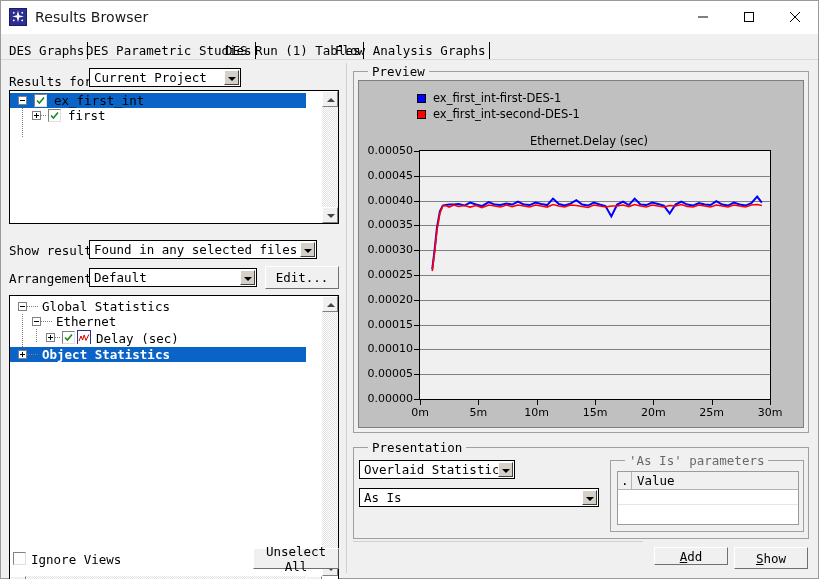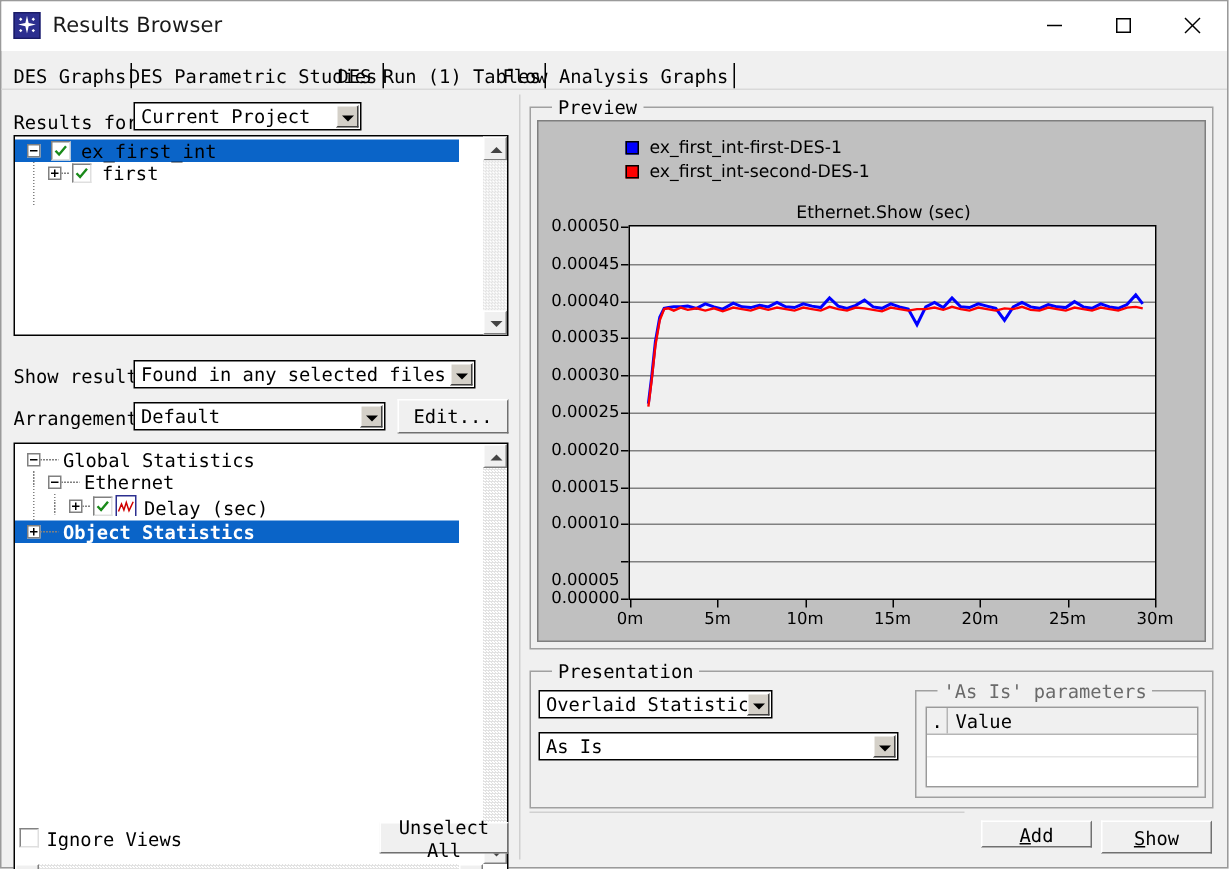--- a/index.html
+++ b/index.html
@@ -326,42 +326,42 @@
   <div class="group" style="left:352px;top:70px;width:456px;height:362px;">
     <span class="gtitle">Preview</span>
 
     <div class="chartframe" style="left:4px;top:8px;width:446px;height:348px;">
 
       <div class="legend-swatch" style="left:58px;top:13px;background:#0000ff;"></div>
       <div class="legend-item" style="left:74px;top:10px;">ex_first_int-first-DES-1</div>
       <div class="legend-swatch" style="left:58px;top:29px;background:#ff0000;"></div>
       <div class="legend-item" style="left:74px;top:26px;">ex_first_int-second-DES-1</div>
 
-      <div class="charttitle" style="left:48px;top:53px;width:364px;">Ethernet.Show (sec)</div>
+      <div class="charttitle" style="left:48px;top:53px;width:364px;">Ethernet.Delay (sec)</div>
 
       <div class="plotarea" id="plotarea" style="left:60px;top:69px;width:352px;height:250px;">
         <svg id="plot-svg" width="350" height="248" viewBox="0 0 350 248" style="display:block;">
             <line x1="0" x2="350" y1="223.5" y2="223.5" stroke="#808080" stroke-width="1"></line>
             <line x1="0" x2="350" y1="198.5" y2="198.5" stroke="#808080" stroke-width="1"></line>
             <line x1="0" x2="350" y1="174.5" y2="174.5" stroke="#808080" stroke-width="1"></line>
             <line x1="0" x2="350" y1="149.5" y2="149.5" stroke="#808080" stroke-width="1"></line>
             <line x1="0" x2="350" y1="124.5" y2="124.5" stroke="#808080" stroke-width="1"></line>
             <line x1="0" x2="350" y1="99.5" y2="99.5" stroke="#808080" stroke-width="1"></line>
             <line x1="0" x2="350" y1="74.5" y2="74.5" stroke="#808080" stroke-width="1"></line>
             <line x1="0" x2="350" y1="50.5" y2="50.5" stroke="#808080" stroke-width="1"></line>
             <line x1="0" x2="350" y1="25.5" y2="25.5" stroke="#808080" stroke-width="1"></line>
             <polyline points="12.25,118.05 14.58,99.20 16.92,76.88 19.83,60.51 22.75,54.56 25.67,54.06 29.17,53.57 33.83,53.57 38.50,53.07 44.33,54.56 50.17,51.58 56.00,53.57 61.83,55.06 68.83,51.09 74.67,53.57 80.50,54.06 86.33,52.58 92.17,53.57 98.00,50.59 103.83,53.57 109.67,54.06 115.50,51.58 121.33,53.07 127.17,54.06 133.00,47.62 138.83,53.07 144.67,54.56 150.50,52.58 156.33,49.10 162.17,53.57 168.00,54.56 173.83,51.58 179.67,53.57 185.50,55.06 191.33,65.47 197.17,53.57 203.00,50.59 208.83,54.06 214.67,47.62 220.50,53.57 226.33,54.06 232.17,51.58 238.00,53.07 243.83,54.56 249.67,62.50 255.50,53.57 261.33,50.59 267.17,53.57 273.00,54.56 278.83,52.08 284.67,53.57 290.50,54.06 296.33,50.10 302.17,53.57 308.00,54.56 313.83,51.58 319.67,53.57 325.50,54.56 331.33,52.08 337.17,45.63 341.83,51.58" fill="none" stroke="#0000ff" stroke-width="2"></polyline>
             <polyline points="12.25,120.03 14.58,101.18 16.92,79.36 19.83,62.50 22.75,55.06 25.67,54.56 29.17,56.05 33.83,54.06 38.50,55.55 44.33,54.56 50.17,56.05 56.00,54.56 61.83,56.54 68.83,54.06 74.67,55.06 80.50,56.05 86.33,54.06 92.17,55.55 98.00,54.06 103.83,55.06 109.67,56.05 115.50,54.06 121.33,55.06 127.17,56.05 133.00,53.57 138.83,55.06 144.67,56.05 150.50,54.06 156.33,54.56 162.17,55.55 168.00,56.54 173.83,54.06 179.67,55.06 185.50,56.05 191.33,55.06 197.17,55.06 203.00,54.06 208.83,55.55 214.67,53.57 220.50,55.06 226.33,56.05 232.17,54.06 238.00,55.06 243.83,56.05 249.67,54.56 255.50,55.06 261.33,53.57 267.17,55.55 273.00,56.05 278.83,54.06 284.67,55.06 290.50,56.05 296.33,54.06 302.17,55.06 308.00,56.05 313.83,54.06 319.67,55.06 325.50,56.05 331.33,54.06 337.17,53.57 341.83,54.56" fill="none" stroke="#ff0000" stroke-width="1.6"></polyline>
           </svg>
       </div>
 
       <div id="axis-layer">
           <div class="ytick-lbl" style="left: 0px; width: 54px; top: 311px;">0.00000</div>
           <div class="ytick-mark" style="left: 55px; top: 318px;"></div>
-          <div class="ytick-lbl" style="left: 0px; width: 54px; top: 286.2px; margin-top: 13px;">0.00005</div>
+          <div class="ytick-lbl" style="left: 0px; width: 54px; top: 286.2px;">0.00005</div>
           <div class="ytick-mark" style="left: 55px; top: 293px;"></div>
           <div class="ytick-lbl" style="left: 0px; width: 54px; top: 261.4px;">0.00010</div>
           <div class="ytick-mark" style="left: 55px; top: 268px;"></div>
           <div class="ytick-lbl" style="left: 0px; width: 54px; top: 236.6px;">0.00015</div>
           <div class="ytick-mark" style="left: 55px; top: 244px;"></div>
           <div class="ytick-lbl" style="left: 0px; width: 54px; top: 211.8px;">0.00020</div>
           <div class="ytick-mark" style="left: 55px; top: 219px;"></div>
           <div class="ytick-lbl" style="left: 0px; width: 54px; top: 187px;">0.00025</div>
           <div class="ytick-mark" style="left: 55px; top: 194px;"></div>
           <div class="ytick-lbl" style="left: 0px; width: 54px; top: 162.2px;">0.00030</div>

